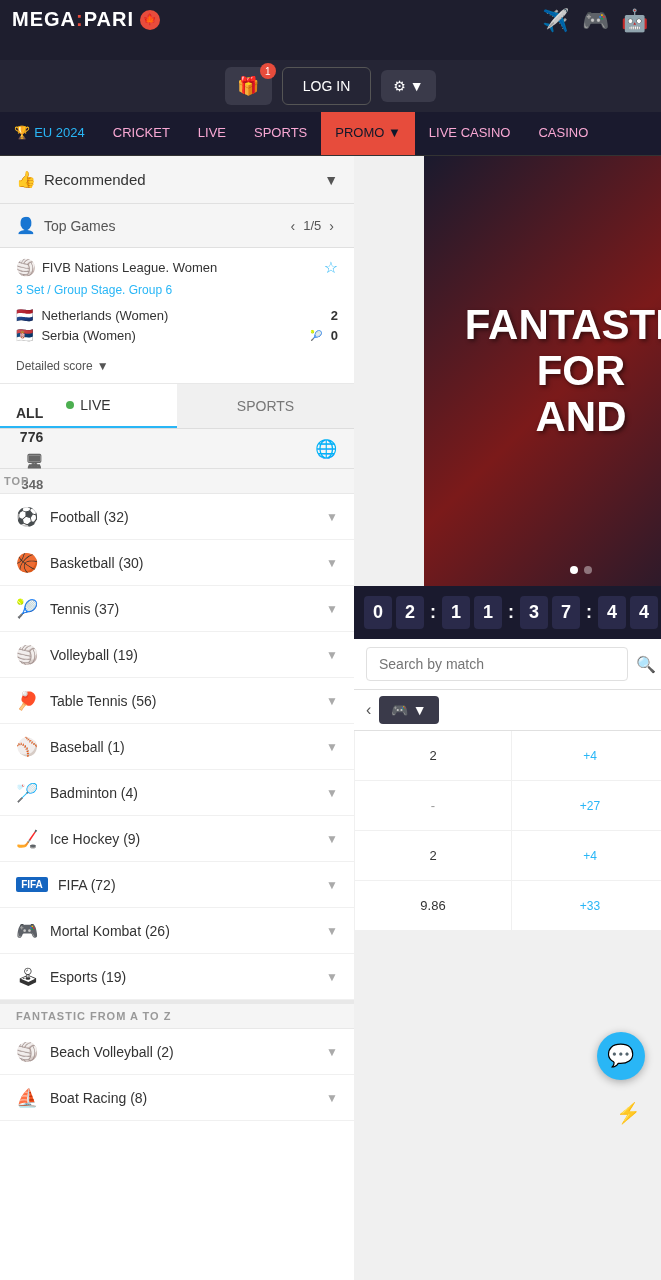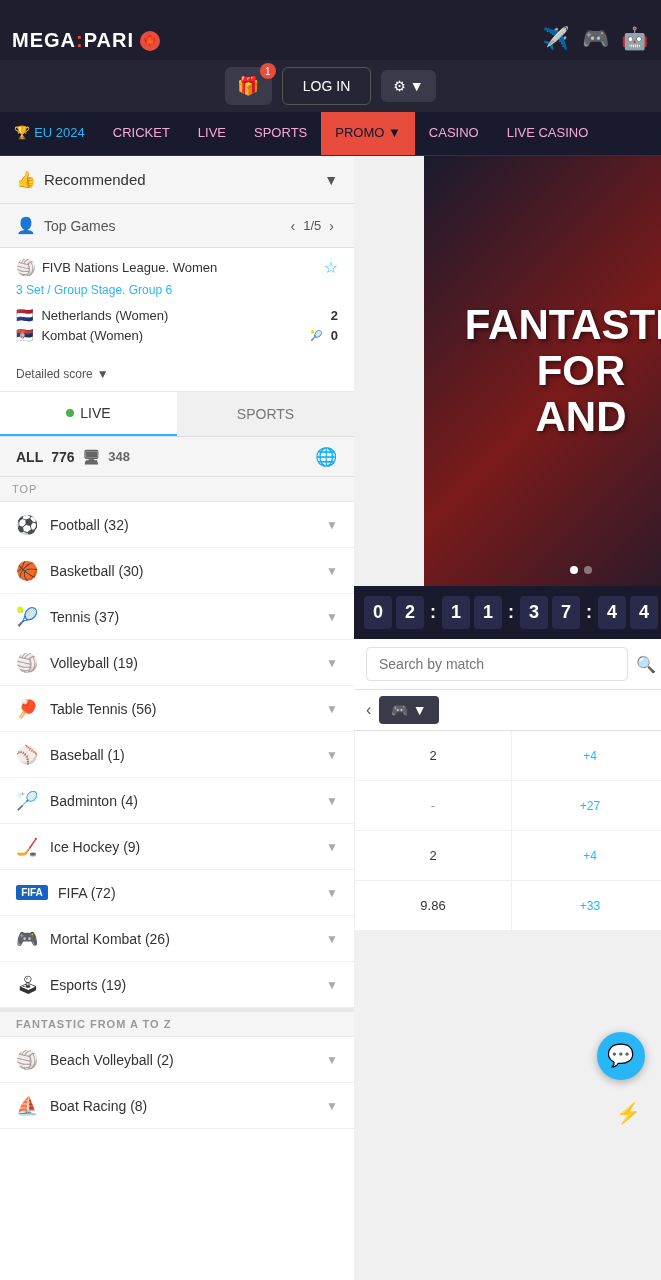--- a/index.html
+++ b/index.html
@@ -9,21 +9,21 @@
       background: #1a1a2e;
       font-family: Arial, sans-serif;
       overflow-x: hidden;
       position: relative;
     }
 
     
     .header {
       background: #1e1e2e;
       display: flex;
-      align-items: flex-end;
+      align-items: flex-start;
       justify-content: space-between;
       padding: 8px 12px;
       height: 60px;
     }
     .header-icons {
       display: flex;
       align-items: center;
       gap: 12px;
     }
 
@@ -275,21 +275,21 @@
       font-weight: bold;
       color: #333;
     }
     .serve-icon { color: #aaa; font-size: 10px; }
     .detailed-score {
       display: flex;
       align-items: center;
       gap: 4px;
       font-size: 12px;
       color: #555;
-      margin-top: 22px;
+      margin-top: 14px;
       cursor: pointer;
     }
 
     
     .live-sports-tabs {
       display: flex;
       background: #f0f0f0;
       border-bottom: 1px solid #ddd;
     }
     .tab-btn {
@@ -320,38 +320,39 @@
       background: #f5f5f5;
       display: flex;
       align-items: center;
       justify-content: space-between;
       padding: 0 16px;
       height: 40px;
       border-bottom: 1px solid #e0e0e0;
     }
     .all-count-left {
       display: flex;
-      align-items: flex-start;
+      align-items: flex-end;
       gap: 8px;
       font-size: 14px;
       font-weight: bold;
       color: #333;
+      flex-direction: column;
     }
     .monitor-icon { color: #666; font-size: 14px; }
     .count-badge {
       font-size: 13px;
       color: #666;
     }
 
     
     .section-label {
       background: #f5f5f5;
-      padding: 6px 12px;
+      padding: 6px 4px;
       font-size: 11px;
-      font-weight: normal;
+      font-weight: bold;
       color: #999;
       letter-spacing: 1px;
       border-bottom: 1px solid #e8e8e8;
     }
 
     
     .sport-item {
       display: flex;
       align-items: center;
       justify-content: space-between;
@@ -566,24 +567,24 @@
   <div class="nav-item">
     <span>LIVE</span>
   </div>
   <div class="nav-item">
     <span>SPORTS</span>
   </div>
   <div class="nav-item active">
     <span>PROMO ▼</span>
   </div>
   <div class="nav-item">
+    <span>LIVE CASINO</span>
+  </div>
+  <div class="nav-item">
     <span>CASINO</span>
-  </div>
-  <div class="nav-item">
-    <span>LIVE CASINO</span>
   </div>
 </div>
 
 <div class="main-area">
 
   <div class="left-panel">
 
     <div class="recommended-bar">
       <div class="recommended-left">
         <span class="thumb-icon">👍</span>
@@ -618,21 +619,21 @@
           <span class="team-flag">🇳🇱</span>
           <span>Netherlands (Women)</span>
         </div>
         <div class="team-score">
           <span>2</span>
         </div>
       </div>
       <div class="team-row">
         <div class="team-info">
           <span class="team-flag">🇷🇸</span>
-          <span>Kombat (Women)</span>
+          <span>Serbia (Women)</span>
         </div>
         <div class="team-score">
           <span class="serve-icon">🎾</span>
           <span>0</span>
         </div>
       </div>
       <div class="detailed-score">
         <span>Detailed score</span>
         <span>▼</span>
       </div>

